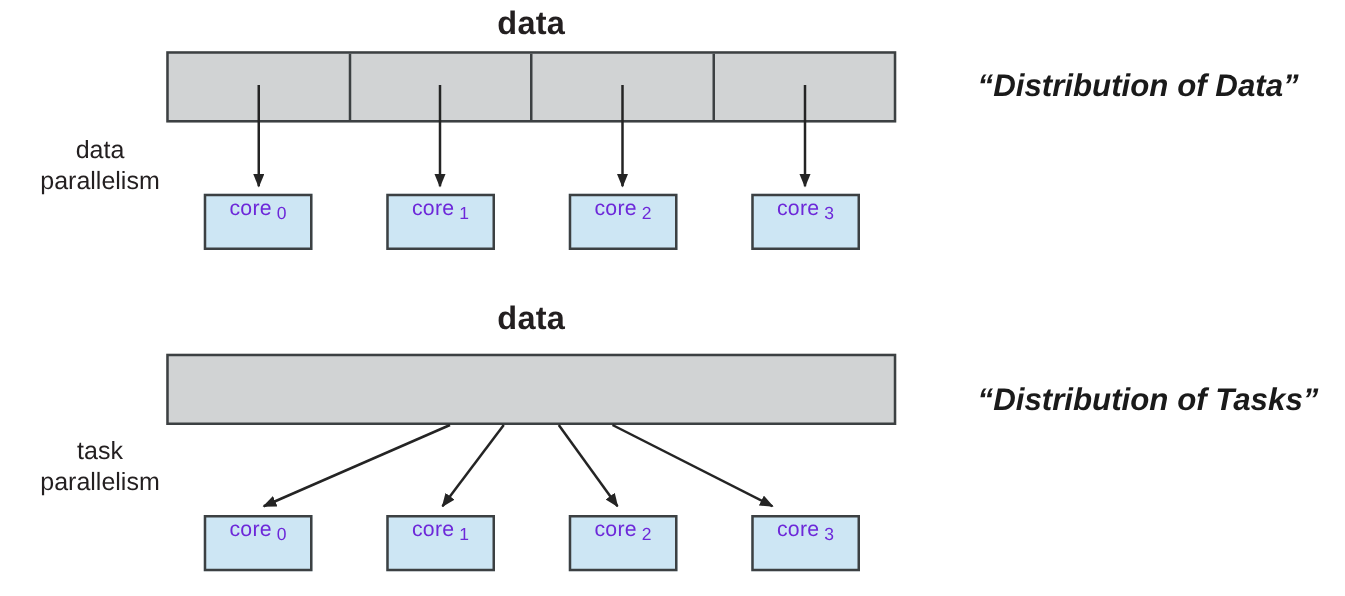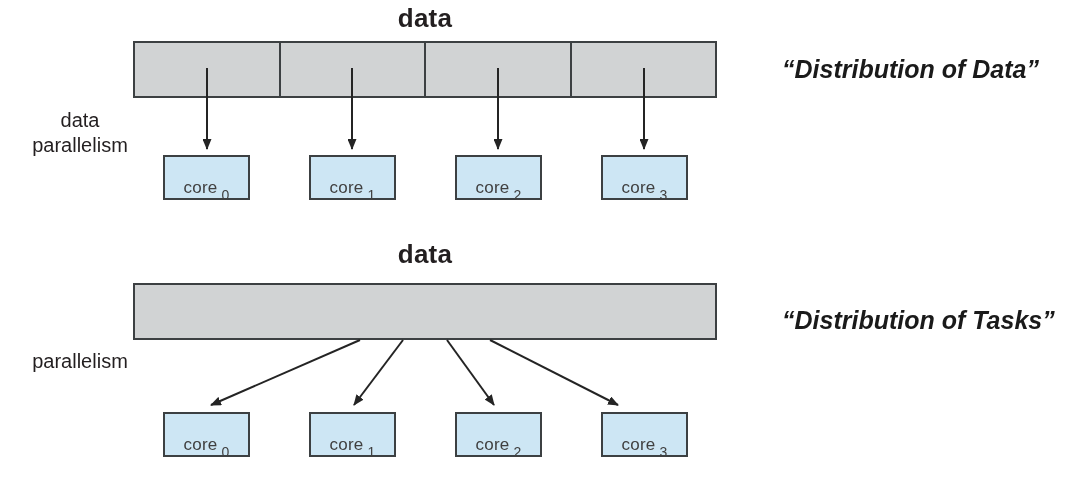--- a/index.html
+++ b/index.html
@@ -16,22 +16,22 @@
   .data-bar{
     left:133px;width:580px;height:53px;
     background:#d1d3d4;border:2px solid #3c4042;
   }
   .segmented{display:flex;}
   .segment{flex:1 1 0;height:100%;}
   .segment + .segment{border-left:2px solid #3c4042;}
 
   .core-box{
     width:83px;height:41px;border:2px solid #3c4042;background:#cde6f4;
-    display:flex;align-items:flex-end;justify-content:center;
-    font-size:17px;color:#404040;letter-spacing:.2px;
+    display:flex;align-items:flex-start;justify-content:center;
+    font-size:17px;color:#6d28d9;letter-spacing:.2px;
   }
   .core-box .sub{font-size:14px;position:relative;top:5px;margin-left:4px;}
 
   .side-label{
     left:10px;width:140px;text-align:center;
     font-size:20px;line-height:25px;font-weight:500;color:#231f20;
   }
   .caption{
     left:782px;width:294px;
     font-style:italic;font-weight:600;font-size:25px;color:#1a1a1a;
@@ -73,20 +73,21 @@
 <div class="abs core-box" style="left:601px;top:155px;">
   <span>core</span>
     <span class="sub">3</span>
 </div>
 
 <div class="abs bar-title" style="top:239px;">data</div>
 
 <div class="abs data-bar" style="top:283px;"></div>
 
 <div class="abs side-label" style="top:349px;">
+  <div>task</div>
   <div>parallelism</div>
 </div>
 
 <div class="abs caption" style="top:306px;">“Distribution of Tasks”</div>
 
 <div class="abs core-box" style="left:163px;top:412px;">
   <span>core</span>
     <span class="sub">0</span>
 </div>
 <div class="abs core-box" style="left:309px;top:412px;">

